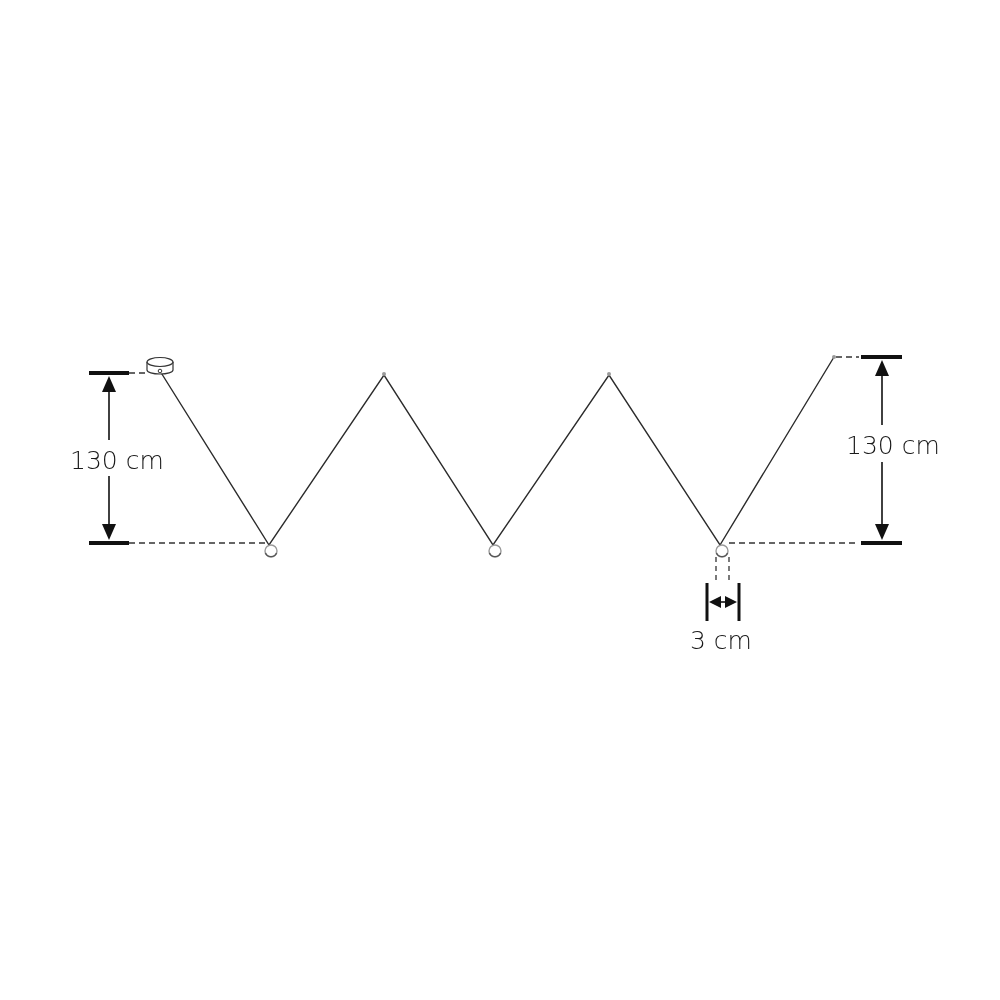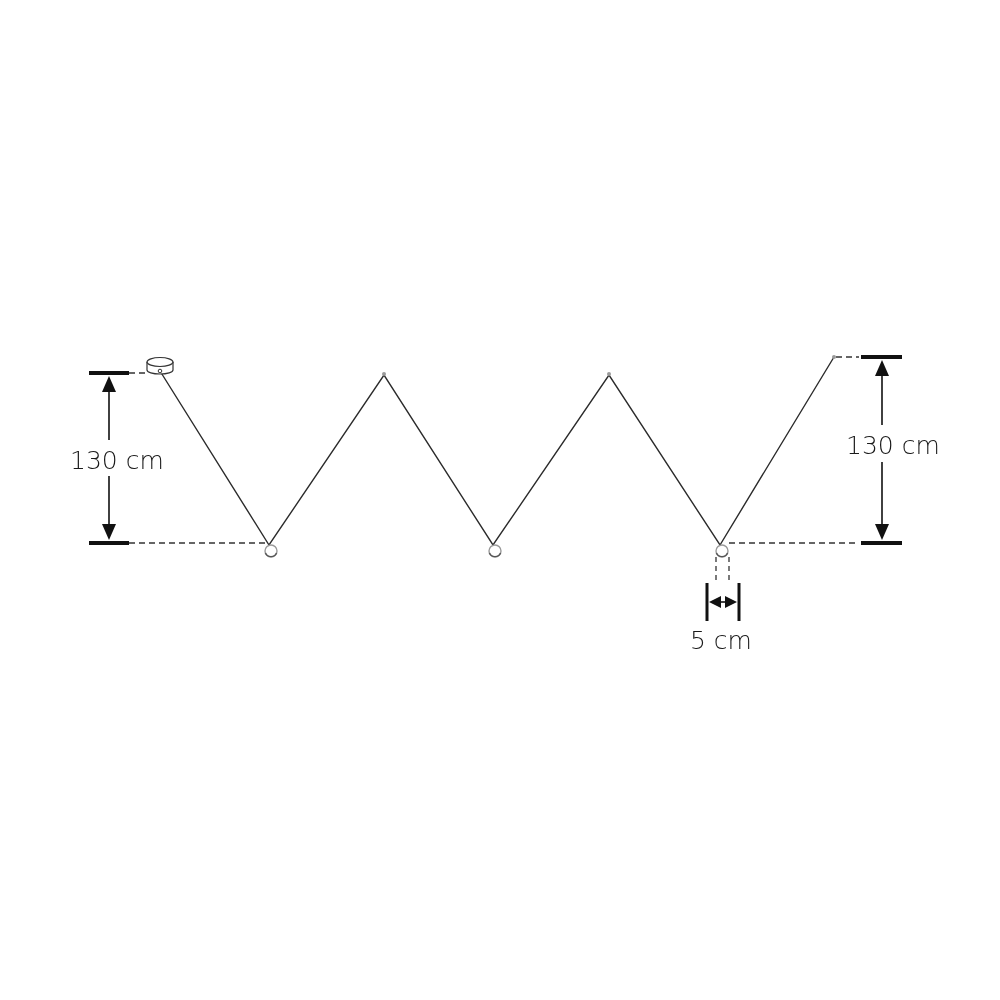--- a/index.html
+++ b/index.html
@@ -92,14 +92,14 @@
       <line x1="703" y1="583" x2="703" y2="621" stroke="#111" stroke-width="3"></line>
       <line x1="735" y1="583" x2="735" y2="621" stroke="#111" stroke-width="3"></line>
       <polygon points="705,602 717,596 717,608" fill="#111"></polygon>
       <polygon points="733,602 721,596 721,608" fill="#111"></polygon>
       <line x1="715" y1="602" x2="723" y2="602" stroke="#111" stroke-width="1.6"></line>
     </g>
   </svg>
 
   <div class="dim-label" style="left:66px; top:447px;">130 cm</div>
   <div class="dim-label" style="left:842px; top:432px;">130 cm</div>
-  <div class="dim-label" style="left:686px; top:627px;">5 cm</div>
+  <div class="dim-label" style="left:686px; top:627px;">3 cm</div>
 </div>
 
 </body></html>

